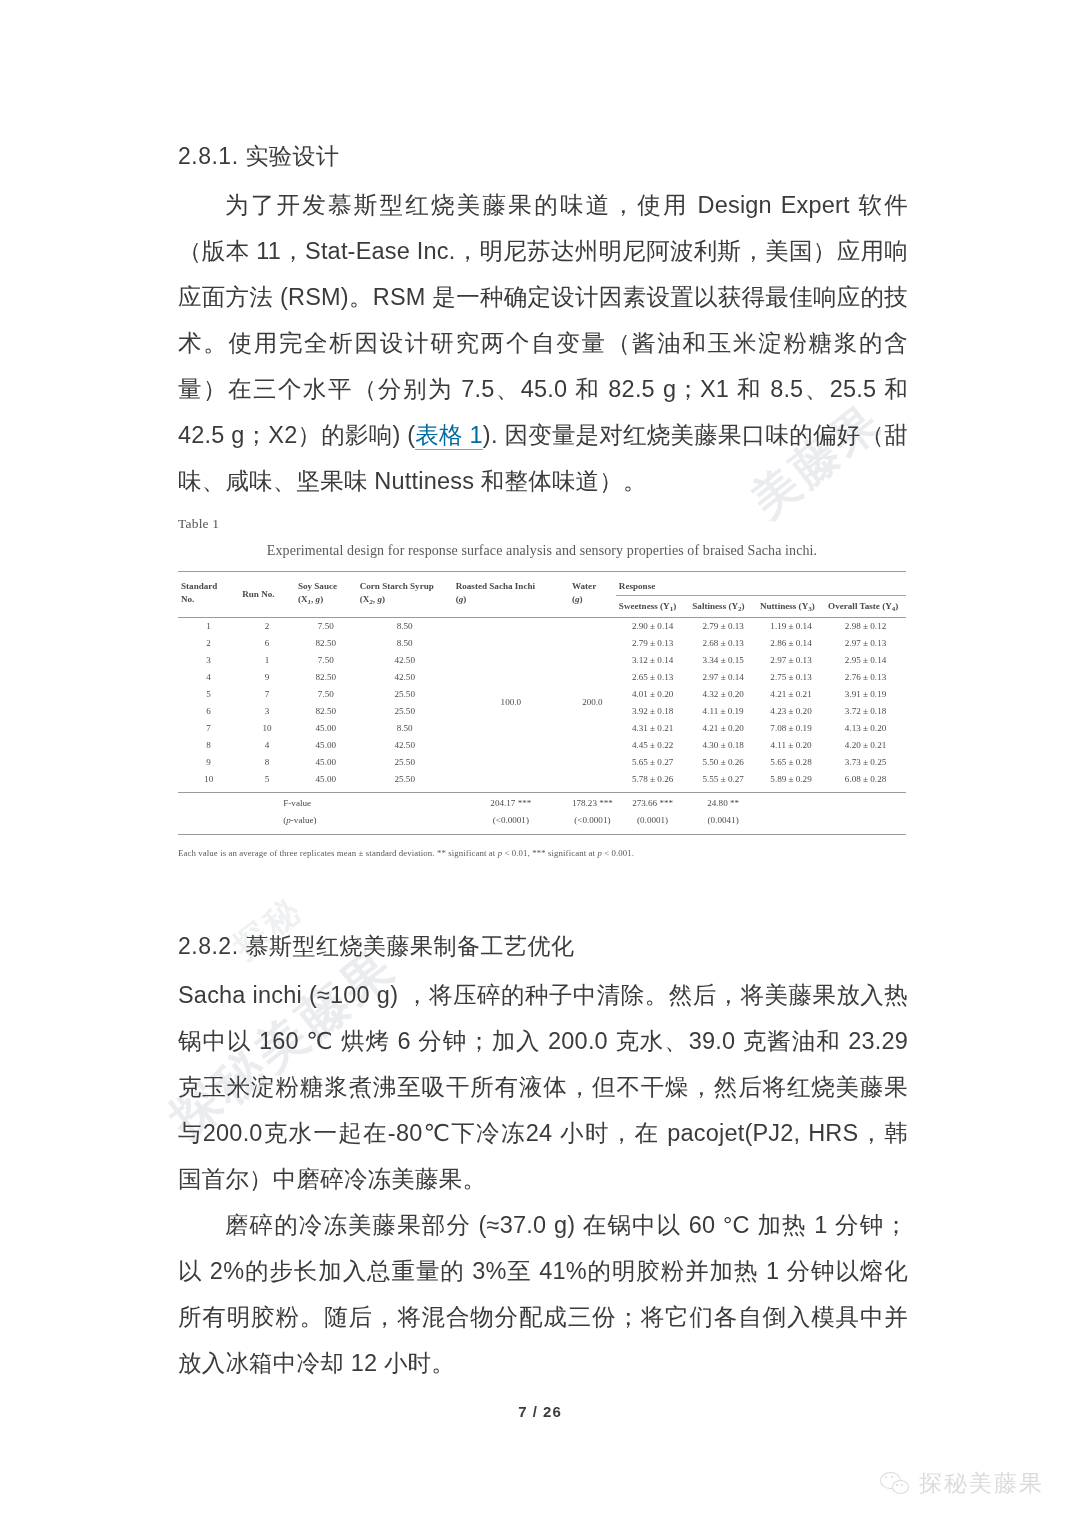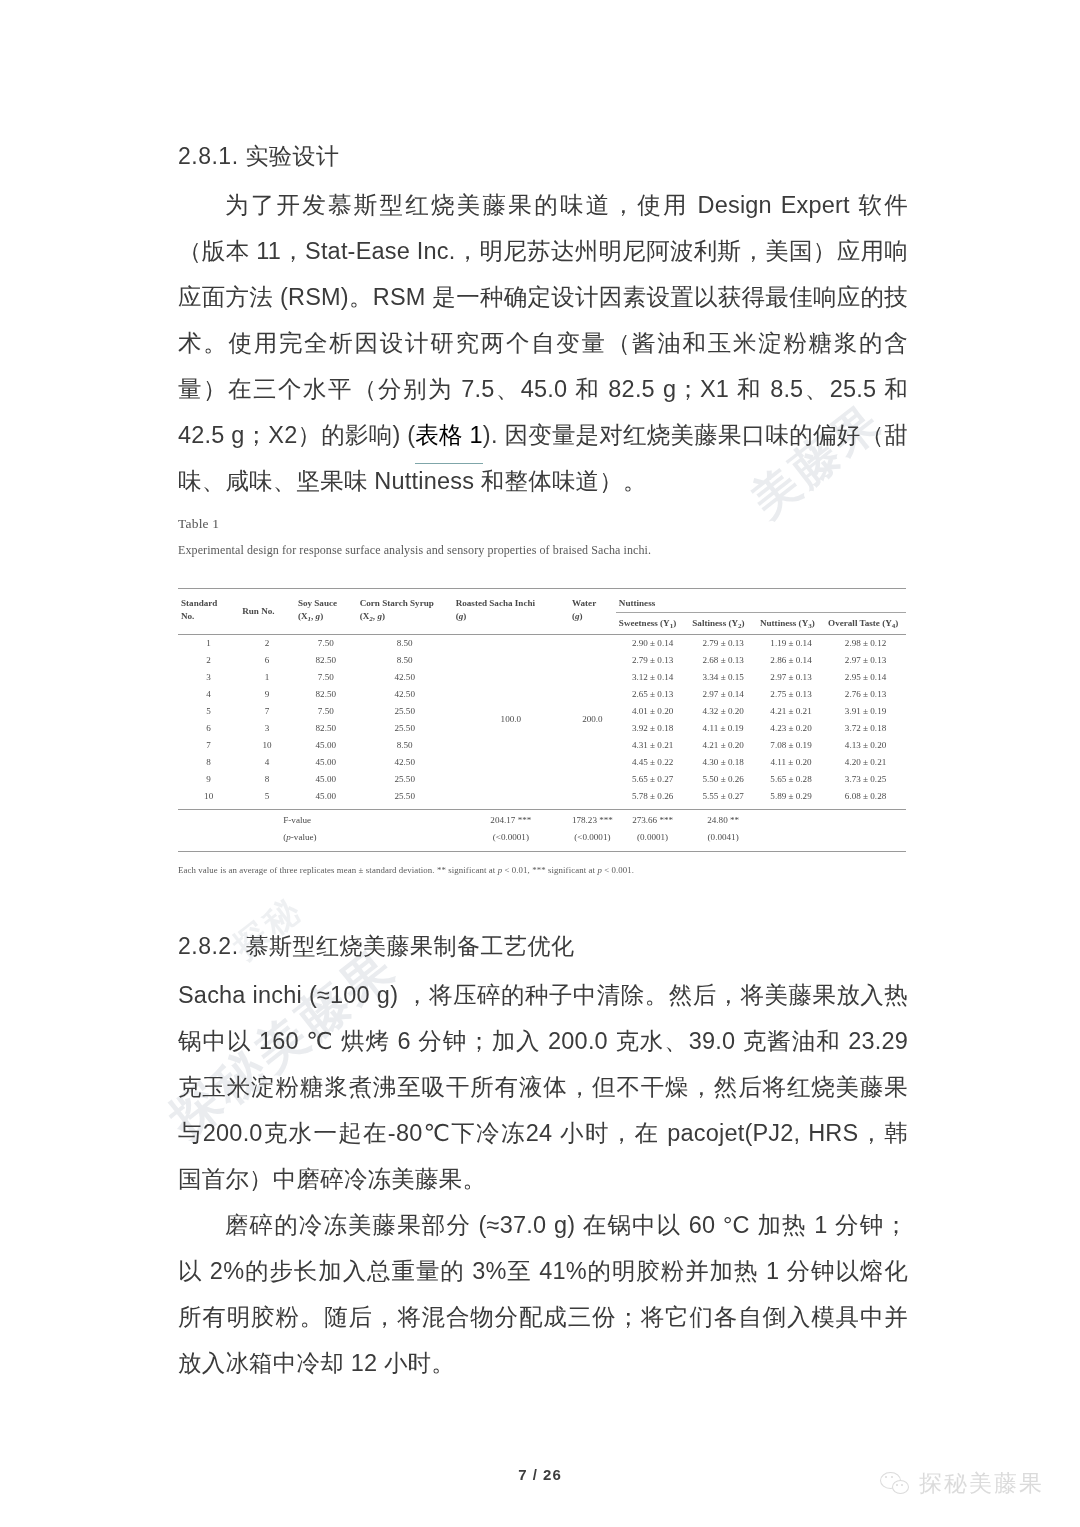--- a/index.html
+++ b/index.html
@@ -66,47 +66,48 @@
     line-height: 46px;
     color: #3b3b3b;
     margin: 0;
     text-align: justify;
     text-justify: inter-ideograph;
     letter-spacing: .2px;
   }
   p.body.indent { text-indent: 2em; }
 
   a.xref {
-    color: #000000;
+    color: #0369a1;
     text-decoration: none;
     border-bottom: 1px solid #7fa6a9;
-    padding-bottom: 15px;
+    padding-bottom: 1px;
   }
 
   
   .table-fig {
     position: absolute;
     left: 178px;
     top: 516px;
     width: 728px;
     color: #4a4a4a;
   }
   .tbl-title {
     font-family: "Liberation Serif", "DejaVu Serif", serif;
     font-size: 13.5px;
     color: #555;
     margin-bottom: 11px;
     letter-spacing: .2px;
   }
   .tbl-caption {
     font-family: "Liberation Serif", "DejaVu Serif", serif;
-    font-size: 12px;
+    font-size: 14px;
     color: #5a5a5a;
-    margin-bottom: 30px;
+    margin-bottom: 12px;
     letter-spacing: .1px;
+    text-align: center;
   }
   table.t1 {
     border-collapse: collapse;
     width: 728px;
     font-family: "Liberation Serif", "DejaVu Serif", serif;
     font-size: 9.1px;
     color: #4a4a4a;
   }
   table.t1 .rule-top    { border-top: 1.3px solid #9a9a9a; }
   table.t1 .rule-mid    { border-bottom: 1px solid #9a9a9a; }
@@ -137,21 +138,21 @@
     font-size: 8.8px;
     color: #5a5a5a;
     margin-top: 13px;
     letter-spacing: .1px;
   }
 
   
   .pagenum {
     position: absolute;
     left: 0; right: 0;
-    top: 1466px;
+    top: 1403px;
     text-align: center;
     font-size: 15px;
     font-weight: 700;
     color: #3d3d3d;
     letter-spacing: 1px;
   }
 
   .brand {
     position: absolute;
     right: 36px;
@@ -224,21 +225,21 @@
           <col style="width:82px">
       </colgroup>
       <thead>
         <tr class="rule-top">
           <th rowspan="2" style="padding-top:8px;">Standard<br>No.</th>
           <th rowspan="2" style="padding-top:16px;">Run No.</th>
           <th rowspan="2" style="padding-top:8px;">Soy Sauce<br>(X<span class="sub ital">1</span>, <span class="ital">g</span>)</th>
           <th rowspan="2" style="padding-top:8px;">Corn Starch Syrup<br>(X<span class="sub ital">2</span>, <span class="ital">g</span>)</th>
           <th rowspan="2" style="padding-top:8px;">Roasted Sacha Inchi<br>(<span class="ital">g</span>)</th>
           <th rowspan="2" style="padding-top:8px;">Water<br>(<span class="ital">g</span>)</th>
-          <th colspan="4" class="resp-group" style="padding-top:8px;">Nuttiness</th>
+          <th colspan="4" class="resp-group" style="padding-top:8px;">Response</th>
         </tr>
         <tr>
           <th style="padding-top:4px;">Sweetness (Y<span class="sub">1</span>)</th>
           <th style="padding-top:4px;">Saltiness (Y<span class="sub">2</span>)</th>
           <th style="padding-top:4px;">Nuttiness (Y<span class="sub">3</span>)</th>
           <th style="padding-top:4px;">Overall Taste (Y<span class="sub">4</span>)</th>
         </tr>
         <tr>
             <td colspan="10" class="rule-mid" style="padding:0;height:0;line-height:0;"></td>
           </tr>

